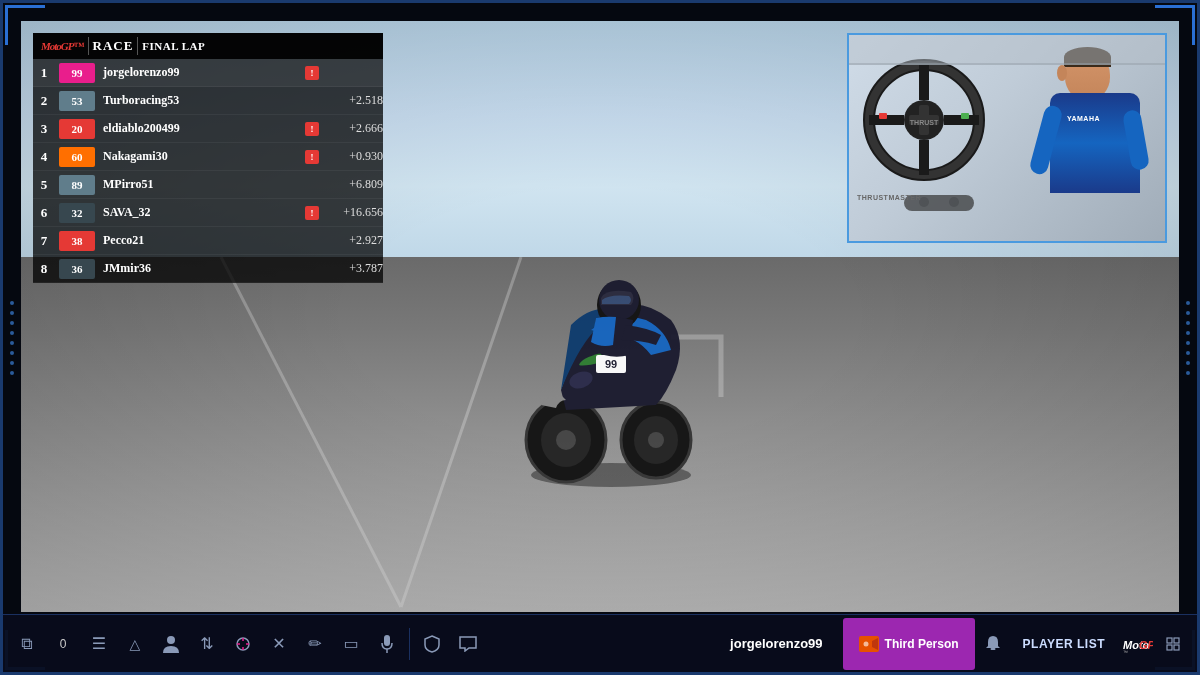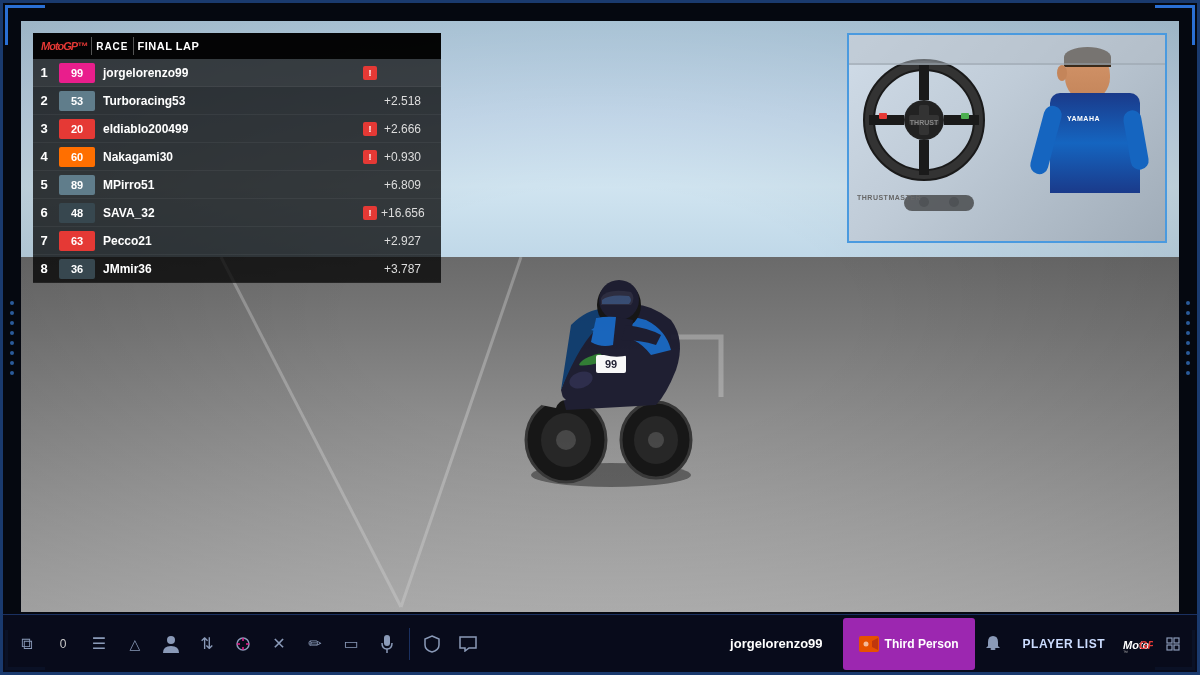--- a/index.html
+++ b/index.html
@@ -75,22 +75,23 @@
       position: absolute;
       inset: 0;
       background: radial-gradient(ellipse at center, transparent 30%, rgba(0,0,0,0.15) 100%);
     }
 
     
     .leaderboard {
       position: absolute;
       top: 12px;
       left: 12px;
-      width: 408px;
+      width: 350px;
       background: rgba(0,0,0,0.75);
+      font-family: Liberation Serif, serif;
     }
 
     .leaderboard-header {
       display: flex;
       align-items: center;
       gap: 4px;
       padding: 4px 8px;
       background: rgba(0,0,0,0.9);
     }
 
@@ -102,21 +103,21 @@
       letter-spacing: -1px;
     }
 
     .header-divider {
       width: 1px;
       height: 18px;
       background: #555;
     }
 
     .race-label {
-      font-size: 10px;
+      font-size: 13px;
       font-weight: 700;
       color: white;
       letter-spacing: 1px;
     }
 
     .final-lap-label {
       font-size: 11px;
       font-weight: 700;
       color: white;
       letter-spacing: 0.5px;
@@ -175,21 +176,21 @@
       justify-content: center;
       border-radius: 2px;
       margin-right: 4px;
     }
 
     .time-gap {
       width: 60px;
       text-align: right;
       font-size: 12px;
       color: #ddd;
-      padding-right: 20px;
+      padding-right: 0;
     }
 
     
     .webcam-overlay {
       position: absolute;
       top: 12px;
       right: 12px;
       width: 320px;
       height: 210px;
       border: 2px solid #4a9adf;
@@ -481,28 +482,28 @@
     </div>
             <div class="leaderboard-row">
       <span class="pos-num">5</span>
       <div class="rider-num-badge" style="background:#607d8b">89</div>
       <span class="rider-name">MPirro51</span>
 
       <span class="time-gap">+6.809</span>
     </div>
             <div class="leaderboard-row">
       <span class="pos-num">6</span>
-      <div class="rider-num-badge" style="background:#37474f">48</div>
+      <div class="rider-num-badge" style="background:#37474f">32</div>
       <span class="rider-name">SAVA_32</span>
       <div class="warning-icon">!</div>
       <span class="time-gap">+16.656</span>
     </div>
             <div class="leaderboard-row">
       <span class="pos-num">7</span>
-      <div class="rider-num-badge" style="background:#e53935">63</div>
+      <div class="rider-num-badge" style="background:#e53935">38</div>
       <span class="rider-name">Pecco21</span>
 
       <span class="time-gap">+2.927</span>
     </div>
             <div class="leaderboard-row">
       <span class="pos-num">8</span>
       <div class="rider-num-badge" style="background:#37474f">36</div>
       <span class="rider-name">JMmir36</span>
 
       <span class="time-gap">+3.787</span>

